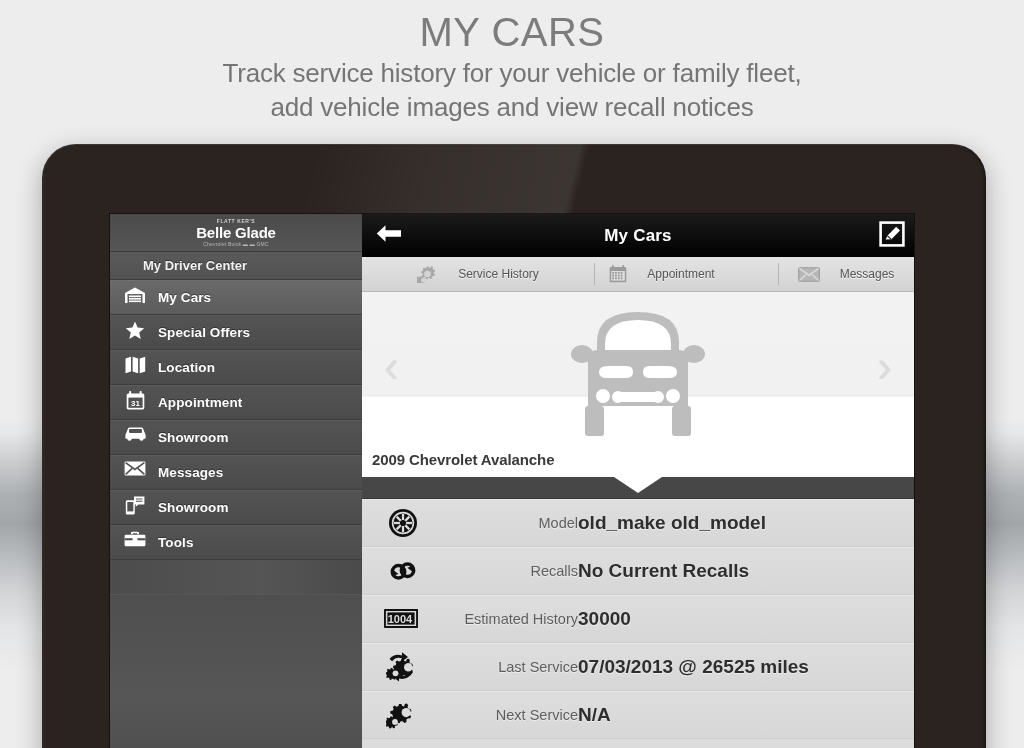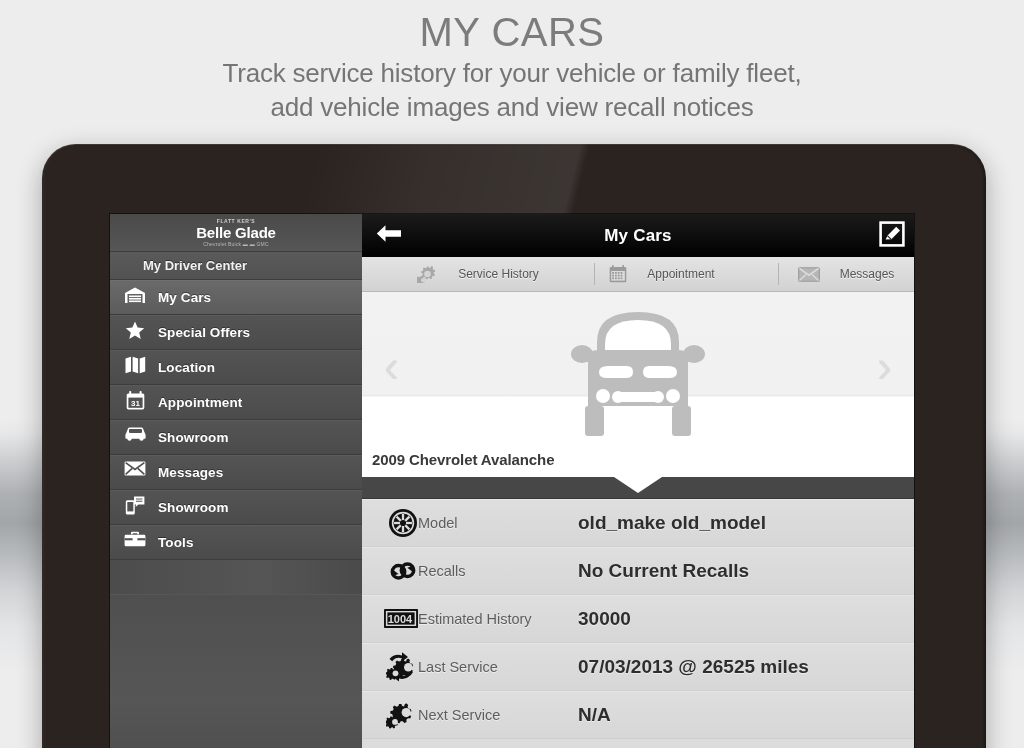--- a/index.html
+++ b/index.html
@@ -265,20 +265,21 @@
     background: linear-gradient(to bottom, #dedede, #d7d7d7);
   }
   .row-ico {
     width: 56px; display: flex; align-items: center; justify-content: flex-end;
     color: #111;
   }
   .row-label {
     width: 160px;
     font-size: 14.5px; color: #5d5d5d;
     text-shadow: 0 1px 0 rgba(255,255,255,0.55);
+    text-align: right;
   }
   .row-value {
     font-size: 19px; color: #2e2e2e; font-weight: 700;
     text-shadow: 0 1px 0 rgba(255,255,255,0.5);
   }
 </style>
 </head>
 <body>
 
 <div class="headings">

